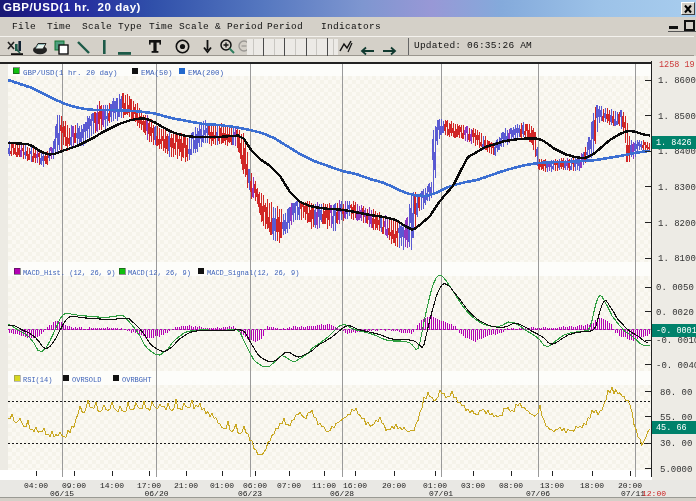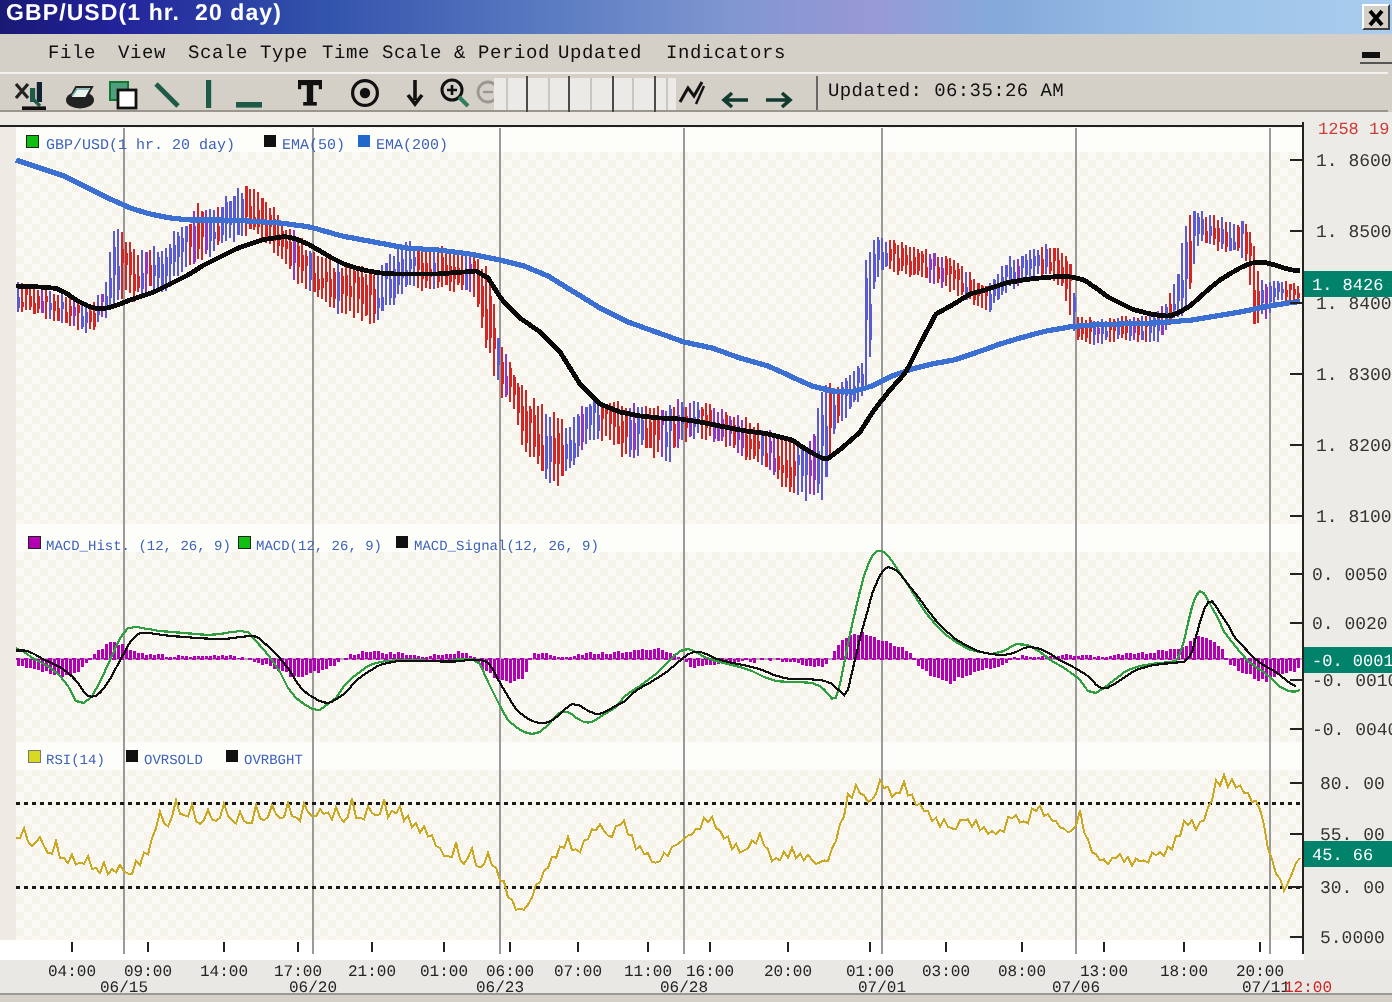--- a/index.html
+++ b/index.html
@@ -2,41 +2,41 @@
 <html><head><meta charset="utf-8"><style>
 * { margin:0; padding:0; box-sizing:border-box; }
 body { width:696px; height:501px; position:relative; overflow:hidden;
   background:#d4d0c8; font-family:"Liberation Sans", sans-serif; }
 #title { position:absolute; left:0; top:0; width:696px; height:17px;
   background:linear-gradient(90deg,#191974 0%,#22229a 8%,#3050aa 22%,#5678c0 38%,#7e96d0 52%,#9898d6 62%,#84aadb 72%,#9cc2e8 86%,#a8cdee 100%); }
 #title span { position:absolute; left:3px; top:1px; color:#fff; font-size:11.5px; font-weight:bold;
   font-family:"Liberation Sans", sans-serif; letter-spacing:0.55px; }
 #xbtn { position:absolute; right:1px; top:2px; width:14px; height:13px; background:#d4d0c8;
   border:1px solid; border-color:#fff #404040 #404040 #fff; }
-#menu { position:absolute; left:12px; top:17px; width:616px; height:18px; background:#d4d0c8;
+#menu { position:absolute; left:0; top:17px; width:616px; height:18px; background:#d4d0c8;
   font-family:"Liberation Mono", monospace; font-size:9.5px; color:#101010; }
 #menu b { position:absolute; top:4px; font-weight:normal; letter-spacing:0.3px; }
 #toolbar { position:absolute; left:0; top:36px; width:694px; height:20px; background:#d4d0c8;
   border-top:1px solid #f4f2ee; border-bottom:1px solid #9a968e; }
 </style></head>
 <body>
 <div id="title">
     <span>GBP/USD(1 hr.&nbsp; 20 day)</span>
     <div id="xbtn">
       <svg width="12" height="11" viewBox="0 0 12 11" style="display:block;margin:1px auto 0">
         <path d="M3 1.5 L9 8.5 M9 1.5 L3 8.5" stroke="#000" stroke-width="2"></path>
       </svg>
     </div>
   </div>
 <div id="menu">
 <b style="left:12px">File</b>
-    <b style="left:47px">View</b>
+    <b style="left:47px">Time</b>
     <b style="left:82px">Scale Type</b>
 <b style="left:149px">Time Scale &amp; Period</b>
-    <b style="left:267px">Updated</b>
+    <b style="left:267px">Period</b>
     <b style="left:321px">Indicators</b>
 <div style="position:absolute;left:669px;top:9px;width:9px;height:3px;background:#111"></div>
 <div style="position:absolute;left:684px;top:3px;width:11px;height:11px;border:2px solid #111"></div>
 <div style="position:absolute;left:668px;top:14px;width:28px;height:1px;background:#555"></div>
 </div>
 <div id="toolbar">
     <div style="position:absolute;left:7px;top:3px"><svg width="18" height="16" viewBox="0 0 18 16">
         <path d="M1 2 L7 9 M7 2 L1 9" stroke="#222" stroke-width="1.6" fill="none"></path>
         <rect x="8" y="4" width="2.6" height="7" fill="#1d5a48"></rect>
         <rect x="11.4" y="1" width="2.6" height="10" fill="#123"></rect>

